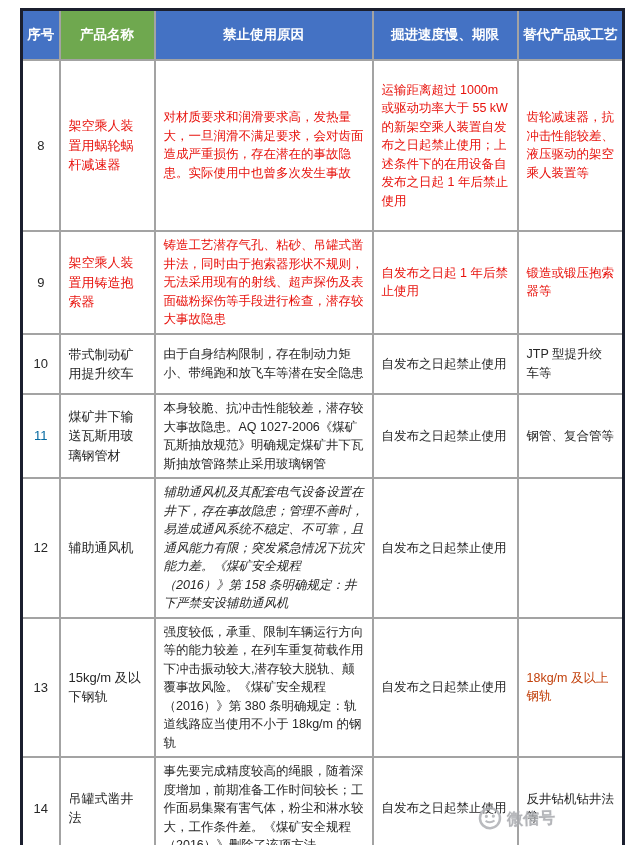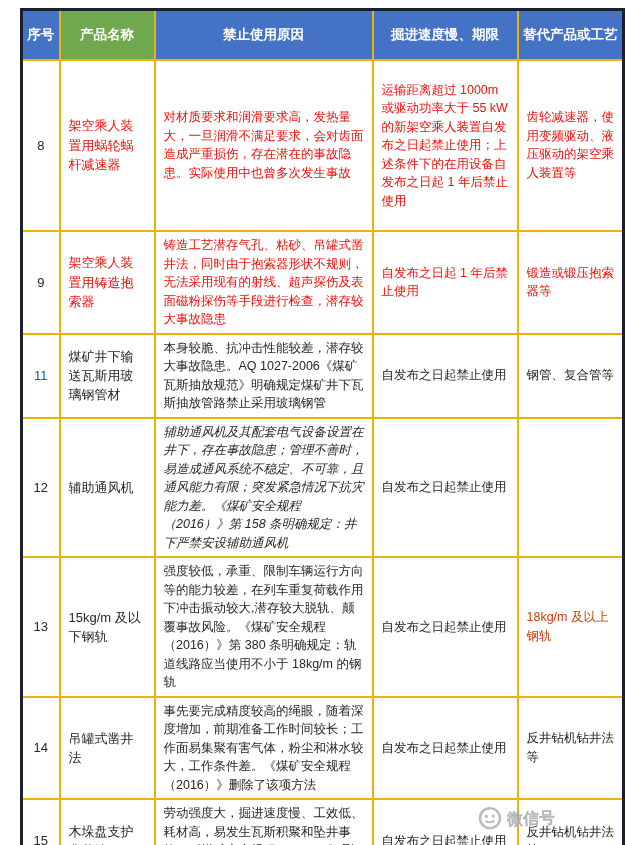--- a/index.html
+++ b/index.html
@@ -6,21 +6,21 @@
   body{
     width:625px;height:845px;background:#ffffff;position:relative;overflow:hidden;
     font-family:"Liberation Sans","DejaVu Sans",sans-serif;
   }
   .tbl-wrap{position:absolute;left:20px;top:8px;}
   table{
     border-collapse:collapse;table-layout:fixed;width:602px;
     border:3px solid #1b1f2e;
   }
   th,td{
-    border:2px solid #eab308;
+    border:2px solid #a3a3a3;
     vertical-align:middle;
     box-sizing:border-box;
     overflow:hidden;
   }
   th{
     color:#ffffff;font-weight:bold;font-size:13.5px;line-height:1.35;
     text-align:center;padding:4px 3px;
   }
   td{
     font-size:12.5px;line-height:1.48;padding:4px 7px;
@@ -63,28 +63,35 @@
           <th style="background: rgb(68, 114, 196);">掘进速度慢、期限</th>
           <th style="background: rgb(68, 114, 196);">替代产品或工艺</th>
         </tr>
     </thead>
     <tbody>
         <tr style="height: 127px;">
           <td class="c-no" style="color: rgb(38, 38, 38);">8</td>
           <td class="c-name" style="color: rgb(232, 18, 12);">架空乘人装置用蜗轮蜗杆减速器</td>
           <td class="c-reason" style="color: rgb(232, 18, 12);">对材质要求和润滑要求高，发热量大，一旦润滑不满足要求，会对齿面造成严重损伤，存在潜在的事故隐患。实际使用中也曾多次发生事故</td>
           <td class="c-scope" style="color: rgb(232, 18, 12);">运输距离超过 1000m 或驱动功率大于 55 kW 的新架空乘人装置自发布之日起禁止使用；上述条件下的在用设备自发布之日起 1 年后禁止使用</td>
-          <td class="c-alt" style="color: rgb(232, 18, 12);">齿轮减速器，使用变频驱动、液压驱动的架空乘人装置等</td>
+          <td class="c-alt" style="color: rgb(232, 18, 12);">齿轮减速器，抗冲击性能较差、液压驱动的架空乘人装置等</td>
         </tr>
         <tr style="height: 75px;">
           <td class="c-no" style="color: rgb(38, 38, 38);">9</td>
           <td class="c-name" style="color: rgb(232, 18, 12);">架空乘人装置用铸造抱索器</td>
           <td class="c-reason" style="color: rgb(232, 18, 12);">铸造工艺潜存气孔、粘砂、吊罐式凿井法，同时由于抱索器形状不规则，无法采用现有的射线、超声探伤及表面磁粉探伤等手段进行检查，潜存较大事故隐患</td>
           <td class="c-scope" style="color: rgb(232, 18, 12);">自发布之日起 1 年后禁止使用</td>
           <td class="c-alt" style="color: rgb(232, 18, 12); border-radius: 29px;">锻造或锻压抱索器等</td>
+        </tr>
+        <tr style="height: 45px;">
+          <td class="c-no" style="color: rgb(38, 38, 38);">10</td>
+          <td class="c-name" style="color: rgb(38, 38, 38);">带式制动矿用提升绞车</td>
+          <td class="c-reason" style="color: rgb(38, 38, 38);">由于自身结构限制，存在制动力矩小、带绳跑和放飞车等潜在安全隐患</td>
+          <td class="c-scope" style="color: rgb(38, 38, 38);">自发布之日起禁止使用</td>
+          <td class="c-alt" style="color: rgb(38, 38, 38);">JTP 型提升绞车等</td>
         </tr>
         <tr style="height: 72px;">
           <td class="c-no" style="color: #0369a1;">11</td>
           <td class="c-name" style="color: rgb(38, 38, 38);">煤矿井下输送瓦斯用玻璃钢管材</td>
           <td class="c-reason" style="color: rgb(38, 38, 38);">本身较脆、抗冲击性能较差，潜存较大事故隐患。AQ 1027-2006《煤矿瓦斯抽放规范》明确规定煤矿井下瓦斯抽放管路禁止采用玻璃钢管</td>
           <td class="c-scope" style="color: rgb(38, 38, 38);">自发布之日起禁止使用</td>
           <td class="c-alt" style="color: rgb(38, 38, 38);">钢管、复合管等</td>
         </tr>
         <tr style="height: 113px;">
           <td class="c-no" style="color: rgb(38, 38, 38);">12</td>

